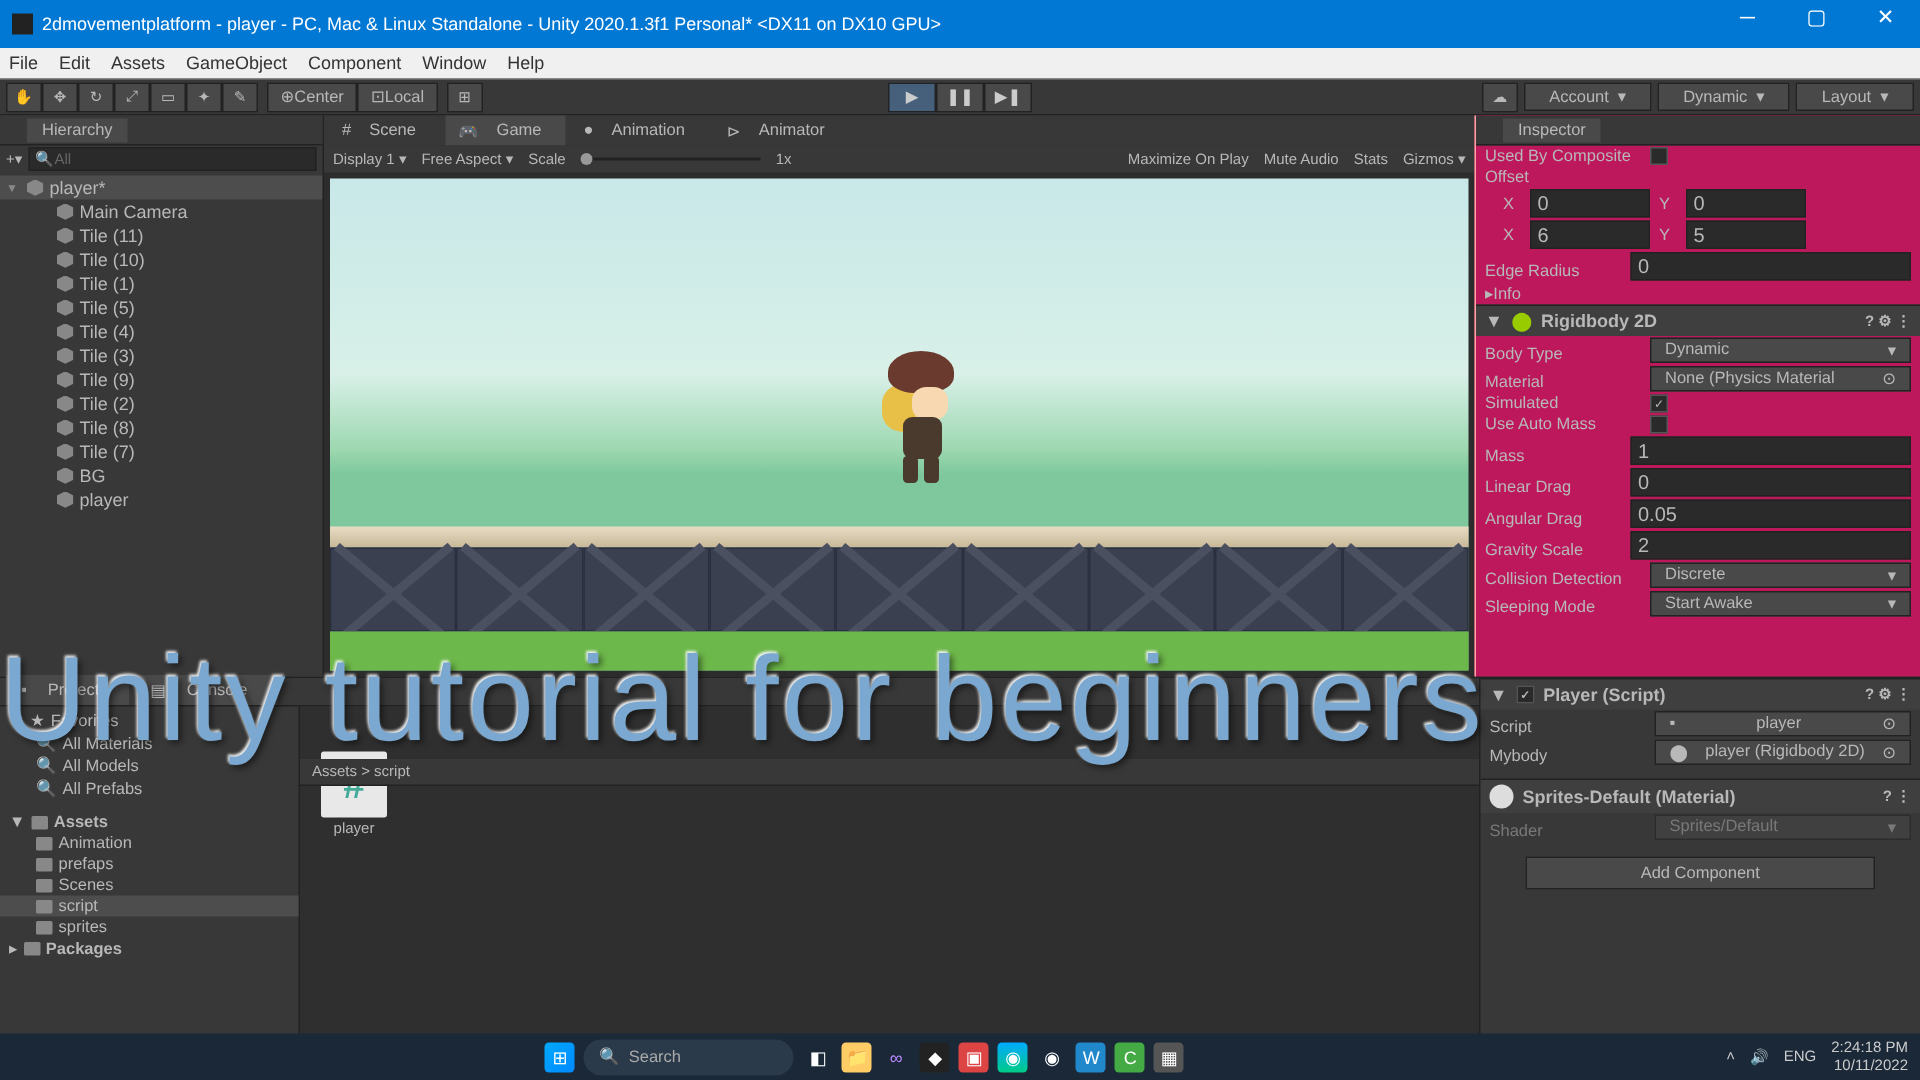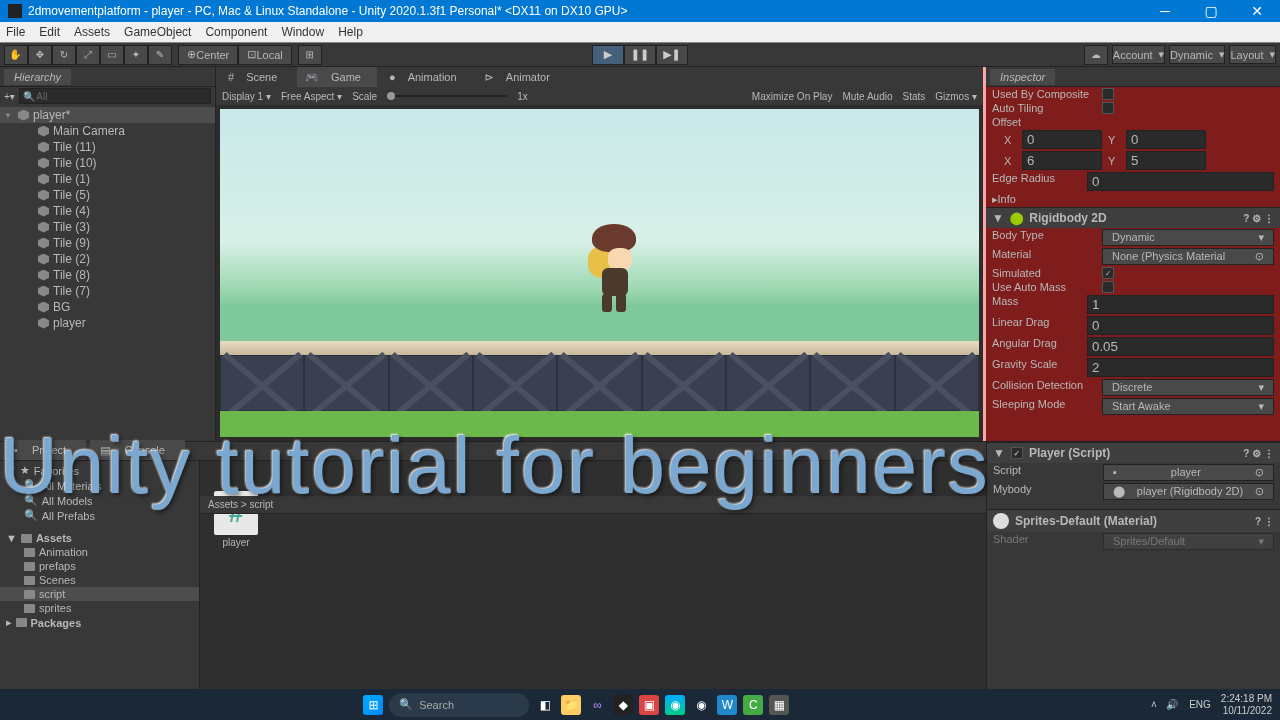--- a/index.html
+++ b/index.html
@@ -1,34 +1,34 @@
 <!DOCTYPE html>
 <html><head>
 <meta charset="utf-8">
 <style>
 * { margin: 0; padding: 0; box-sizing: border-box; font-family: 'Segoe UI', sans-serif; }
 body { width: 1280px; height: 720px; background: #383838; color: #b8b8b8; font-size: 11px; overflow: hidden; position: relative; }
-.titlebar { background: #0078d4; height: 22px; display: flex; align-items: center; padding: 0 8px; color: white; font-size: 12px; position: relative; }
+.titlebar { background: #0078d4; height: 32px; display: flex; align-items: center; padding: 0 8px; color: white; font-size: 12px; position: relative; }
 .titlebar .unity-icon { width: 14px; height: 14px; background: #222; margin-right: 6px; }
 .win-controls { position: absolute; right: 0; top: 0; display: flex; height: 22px; }
 .win-controls span { width: 46px; display: flex; align-items: center; justify-content: center; color: white; font-size: 14px; }
 .menubar { background: #f0f0f0; height: 21px; display: flex; align-items: center; padding: 0 6px; font-size: 12px; color: #333; gap: 14px; border-bottom: 1px solid #888; }
 .menubar span { cursor: default; }
 .toolbar { background: #383838; height: 24px; display: flex; align-items: center; padding: 0 4px; border-bottom: 1px solid #222; }
 .tool-group { display: flex; gap: 0; margin-right: 6px; }
 .tool-btn { width: 24px; height: 20px; background: #494949; display: flex; align-items: center; justify-content: center; border: 1px solid #222; font-size: 10px; }
 .tool-btn.text { width: auto; padding: 0 8px; font-size: 11px; }
 .play-controls { position: absolute; left: 50%; transform: translateX(-50%); display: flex; gap: 0; }
 .play-btn { width: 32px; height: 20px; background: #494949; border: 1px solid #222; display: flex; align-items: center; justify-content: center; color: #ccc; }
 .play-btn.active { background: #46607c; }
 .right-toolbar { margin-left: auto; display: flex; gap: 4px; align-items: center; }
-.dd { background: #494949; border: 1px solid #222; padding: 2px 0; font-size: 11px; display: flex; align-items: center; gap: 6px; }
+.dd { background: #494949; border: 1px solid #222; padding: 2px 16px; font-size: 11px; display: flex; align-items: center; gap: 6px; }
 .main-area { display: flex; height: 374px; }
 .hierarchy { width: 216px; background: #383838; border-right: 1px solid #222; display: flex; flex-direction: column; }
-.panel-tab { background: #383838; height: 20px; display: flex; align-items: center; padding: 0 4px; font-size: 11px; border-bottom: 1px solid #222; gap: 4px; font-style: italic; }
+.panel-tab { background: #383838; height: 20px; display: flex; align-items: center; padding: 0 18px; font-size: 11px; border-bottom: 1px solid #222; gap: 4px; }
 .panel-tab .tab { background: #494949; padding: 2px 10px; }
 .panel-toolbar { height: 18px; display: flex; align-items: center; padding: 2px 4px; gap: 4px; font-size: 10px; }
 .searchbox { flex: 1; background: #2a2a2a; border: 1px solid #222; height: 16px; display: flex; align-items: center; padding: 0 4px; color: #666; }
 .tree { padding: 2px 0; overflow: auto; flex: 1; }
 .tree-item { padding: 1px 4px; display: flex; align-items: center; gap: 4px; font-size: 12px; }
 .tree-item.scene { background: #4d4d4d; }
 .tree-item.child { padding-left: 38px; }
 .tree-item .cube { width: 11px; height: 11px; background: #888; clip-path: polygon(50% 0%, 100% 25%, 100% 75%, 50% 100%, 0% 75%, 0% 25%); }
 .tree-item .arrow { width: 10px; font-size: 8px; color: #888; }
 .center-col { flex: 1; display: flex; flex-direction: column; background: #2c2c2c; }
@@ -49,22 +49,22 @@
 .beam-cell::before, .beam-cell::after { content: ''; position: absolute; width: 120%; height: 6px; background: #4a5060; top: 50%; left: -10%; transform-origin: center; }
 .beam-cell::before { transform: rotate(40deg); }
 .beam-cell::after { transform: rotate(-40deg); }
 .character { position: absolute; top: 35%; left: 48%; width: 60px; height: 90px; }
 .char-hat { position: absolute; top: 0; left: 8px; width: 44px; height: 28px; background: #6b3a2e; border-radius: 50% 50% 40% 40%; }
 .char-hair { position: absolute; top: 22px; left: 4px; width: 36px; height: 32px; background: #e8c048; border-radius: 40%; }
 .char-face { position: absolute; top: 24px; left: 24px; width: 24px; height: 22px; background: #f8d8b0; border-radius: 40%; }
 .char-body { position: absolute; top: 44px; left: 18px; width: 26px; height: 28px; background: #4a3a2e; border-radius: 6px; }
 .char-legs { position: absolute; top: 70px; left: 18px; width: 28px; height: 20px; display: flex; gap: 4px; }
 .char-legs div { width: 10px; height: 18px; background: #4a3a2e; border-radius: 3px; }
-.inspector { width: 297px; background: #7f1d1d; border-left: 3px solid #fca5a5; display: flex; flex-direction: column; overflow: auto; font-size: 11px; }
-.prop-row { display: flex; padding: 1px 6px; align-items: flex-start; }
+.inspector { width: 297px; background: #be185d; border-left: 1px solid #fca5a5; display: flex; flex-direction: column; overflow: auto; font-size: 11px; }
+.prop-row { display: flex; padding: 1px 6px; align-items: flex-end; }
 .prop-row .label { width: 110px; }
 .prop-input { background: #2a2a2a; border: 1px solid #222; padding: 1px 4px; flex: 1; color: #b8b8b8; }
 .prop-dd { background: #494949; border: 1px solid #222; padding: 1px 9px; flex: 1; display: flex; justify-content: space-between; }
 .xy-row { display: flex; padding: 1px 6px 1px 18px; gap: 6px; align-items: center; }
 .xy-row .xl { width: 12px; }
 .xy-row input { background: #2a2a2a; border: 1px solid #222; padding: 1px 4px; width: 80px; color: #b8b8b8; }
 .section-header { background: #3f3f3f; padding: 3px 6px; display: flex; align-items: center; gap: 6px; font-weight: bold; font-size: 12px; border-top: 1px solid #222; }
 .section-header .gear { margin-left: auto; font-size: 10px; display: flex; gap: 8px; }
 .checkbox { width: 12px; height: 12px; background: #2a2a2a; border: 1px solid #555; display: inline-flex; align-items: center; justify-content: center; font-size: 8px; }
 .lower-area { display: flex; height: 248px; border-top: 1px solid #222; }
@@ -265,24 +265,20 @@
 
   <div class="inspector">
     <div class="panel-tab">
         <span class="tab">Inspector</span>
       </div>
     <div class="prop-row">
         <span class="label">Used By Composite</span>
         <span class="checkbox"></span>
       </div>
     <div class="prop-row">
-        <span class="label">Auto Tiling</span>
-        <span class="checkbox"></span>
-      </div>
-    <div class="prop-row">
         <span class="label">Offset</span>
       </div>
     <div class="xy-row">
         <span class="xl">X</span>
         <input value="0" style="">
         <span class="xl">Y</span>
         <input value="0" style="">
       </div>
     <div class="xy-row">
         <span class="xl">X</span>
@@ -406,20 +402,21 @@
     <div style="height:8px"></div>
     <div class="section-header">
         <span style="width:16px;height:16px;background:#ddd;border-radius:50%"></span> 
         <span>Sprites-Default (Material)</span>
         <span class="gear">? ⋮</span>
       </div>
     <div class="prop-row" style="opacity:.5">
         <span class="label">Shader</span>
         <div class="prop-dd"><span>Sprites/Default</span>▾</div>
       </div>
+    <div class="add-component">Add Component</div>
   </div>
 </div>
 
 <div class="overlay-text">Unity tutorial for beginners</div>
 
 <div class="taskbar">
   <div class="tb-left">
     <div class="tb-icon" style="background:linear-gradient(135deg,#0af,#08f)">⊞</div>
     <div class="tb-search">🔍 <span>Search</span></div>
     <div class="tb-icon">◧</div>

